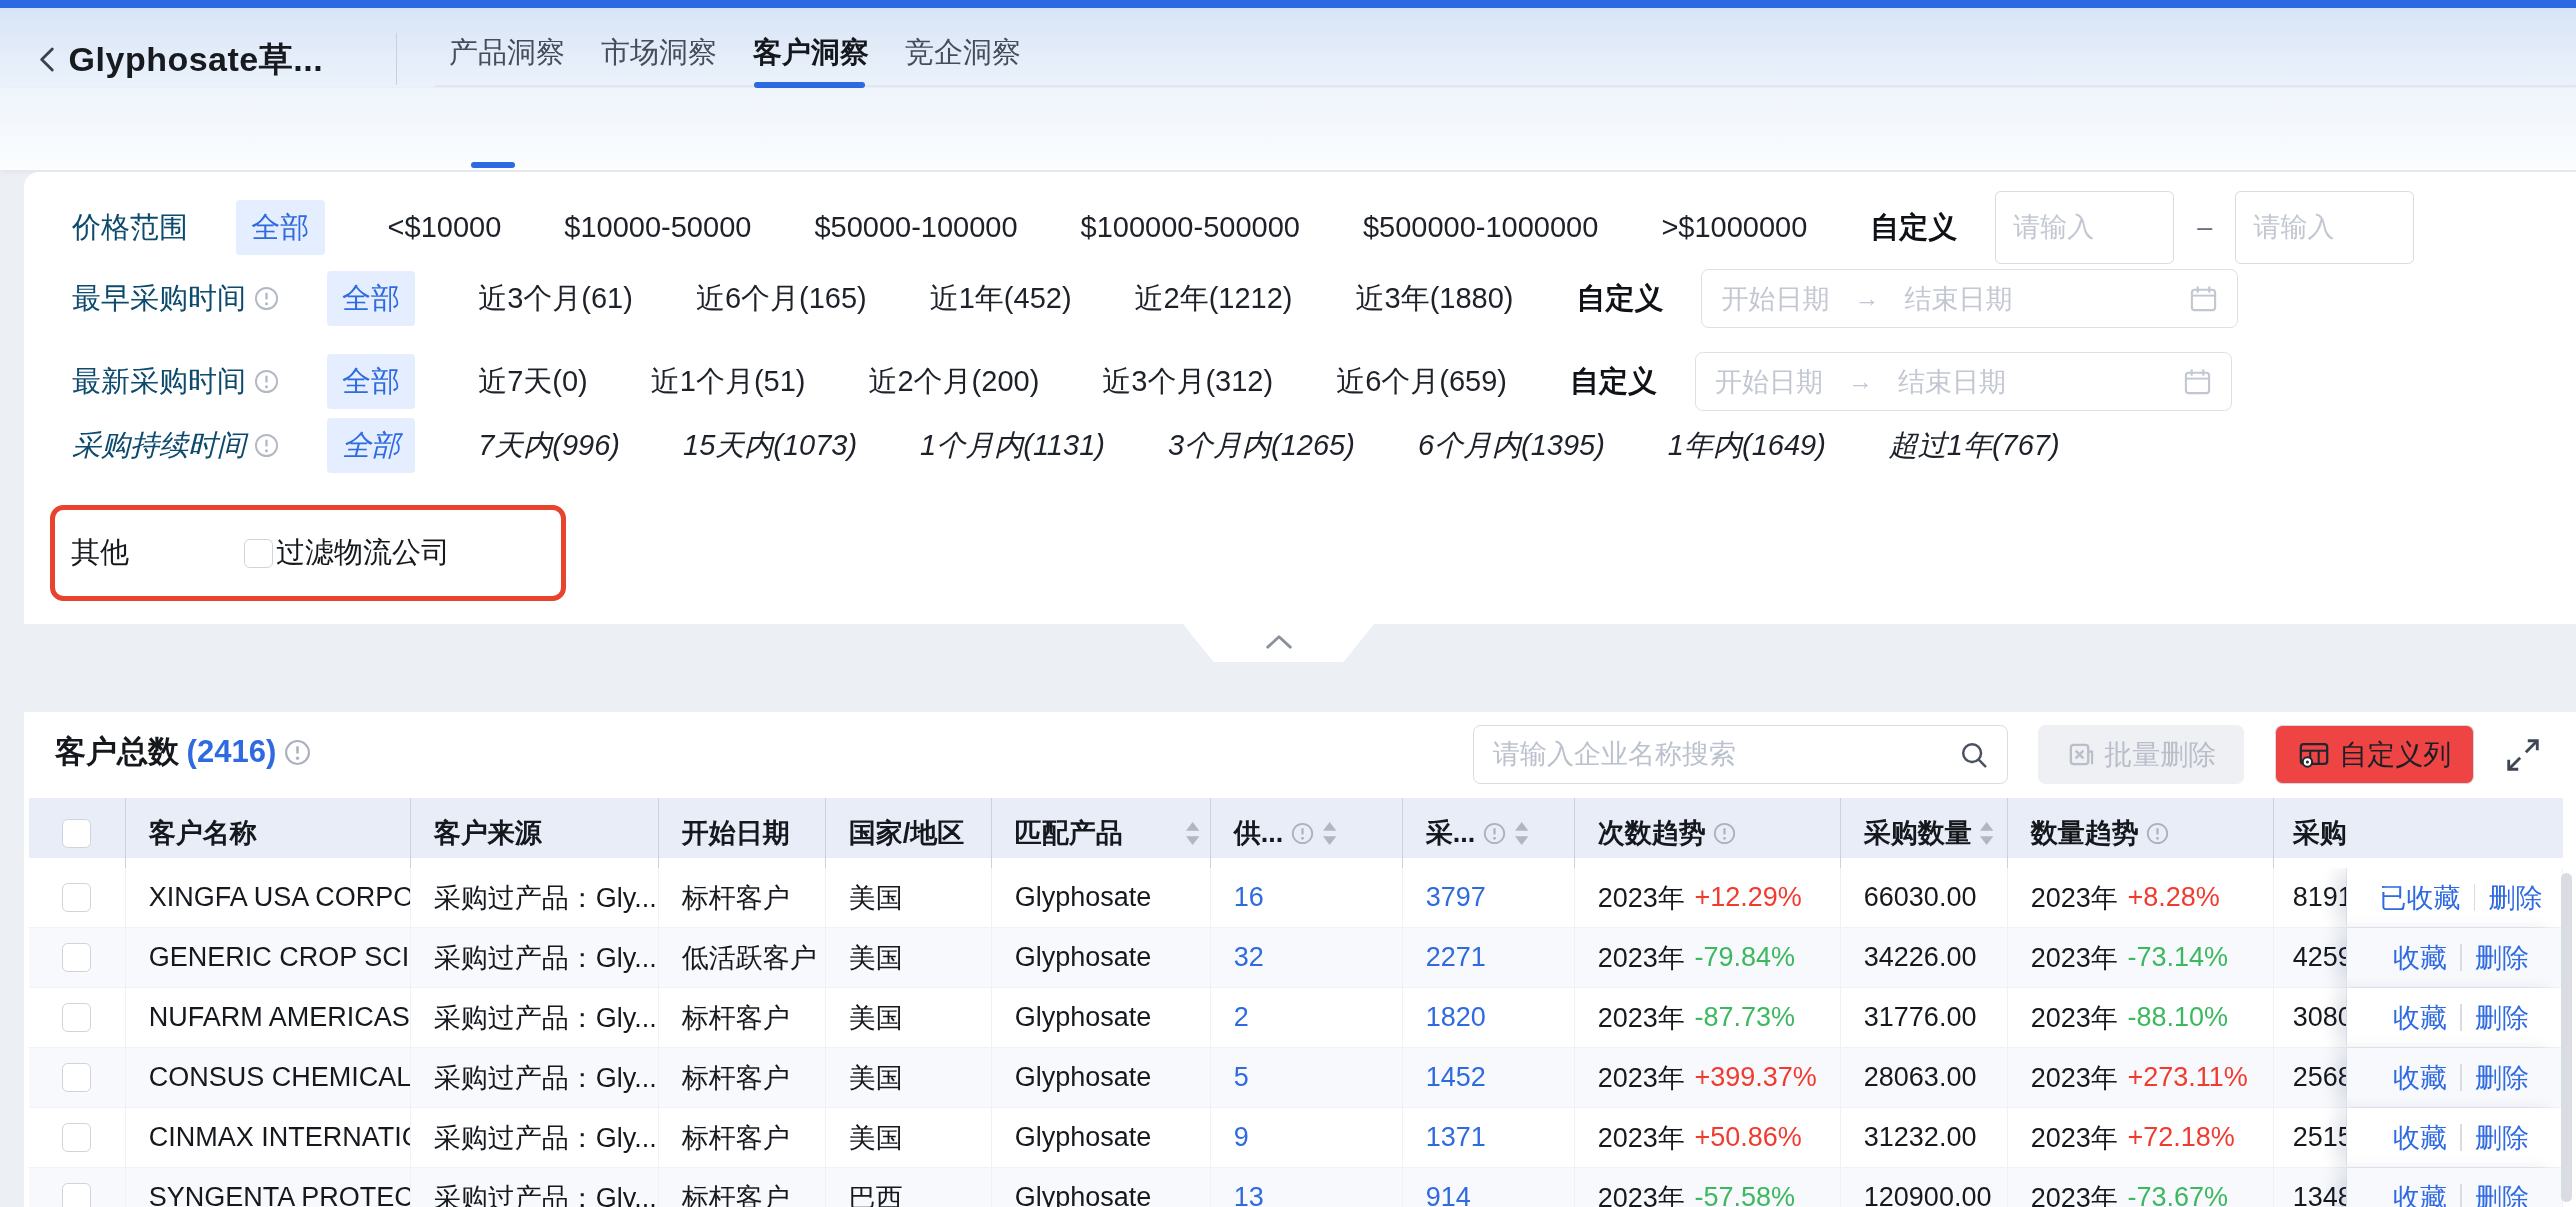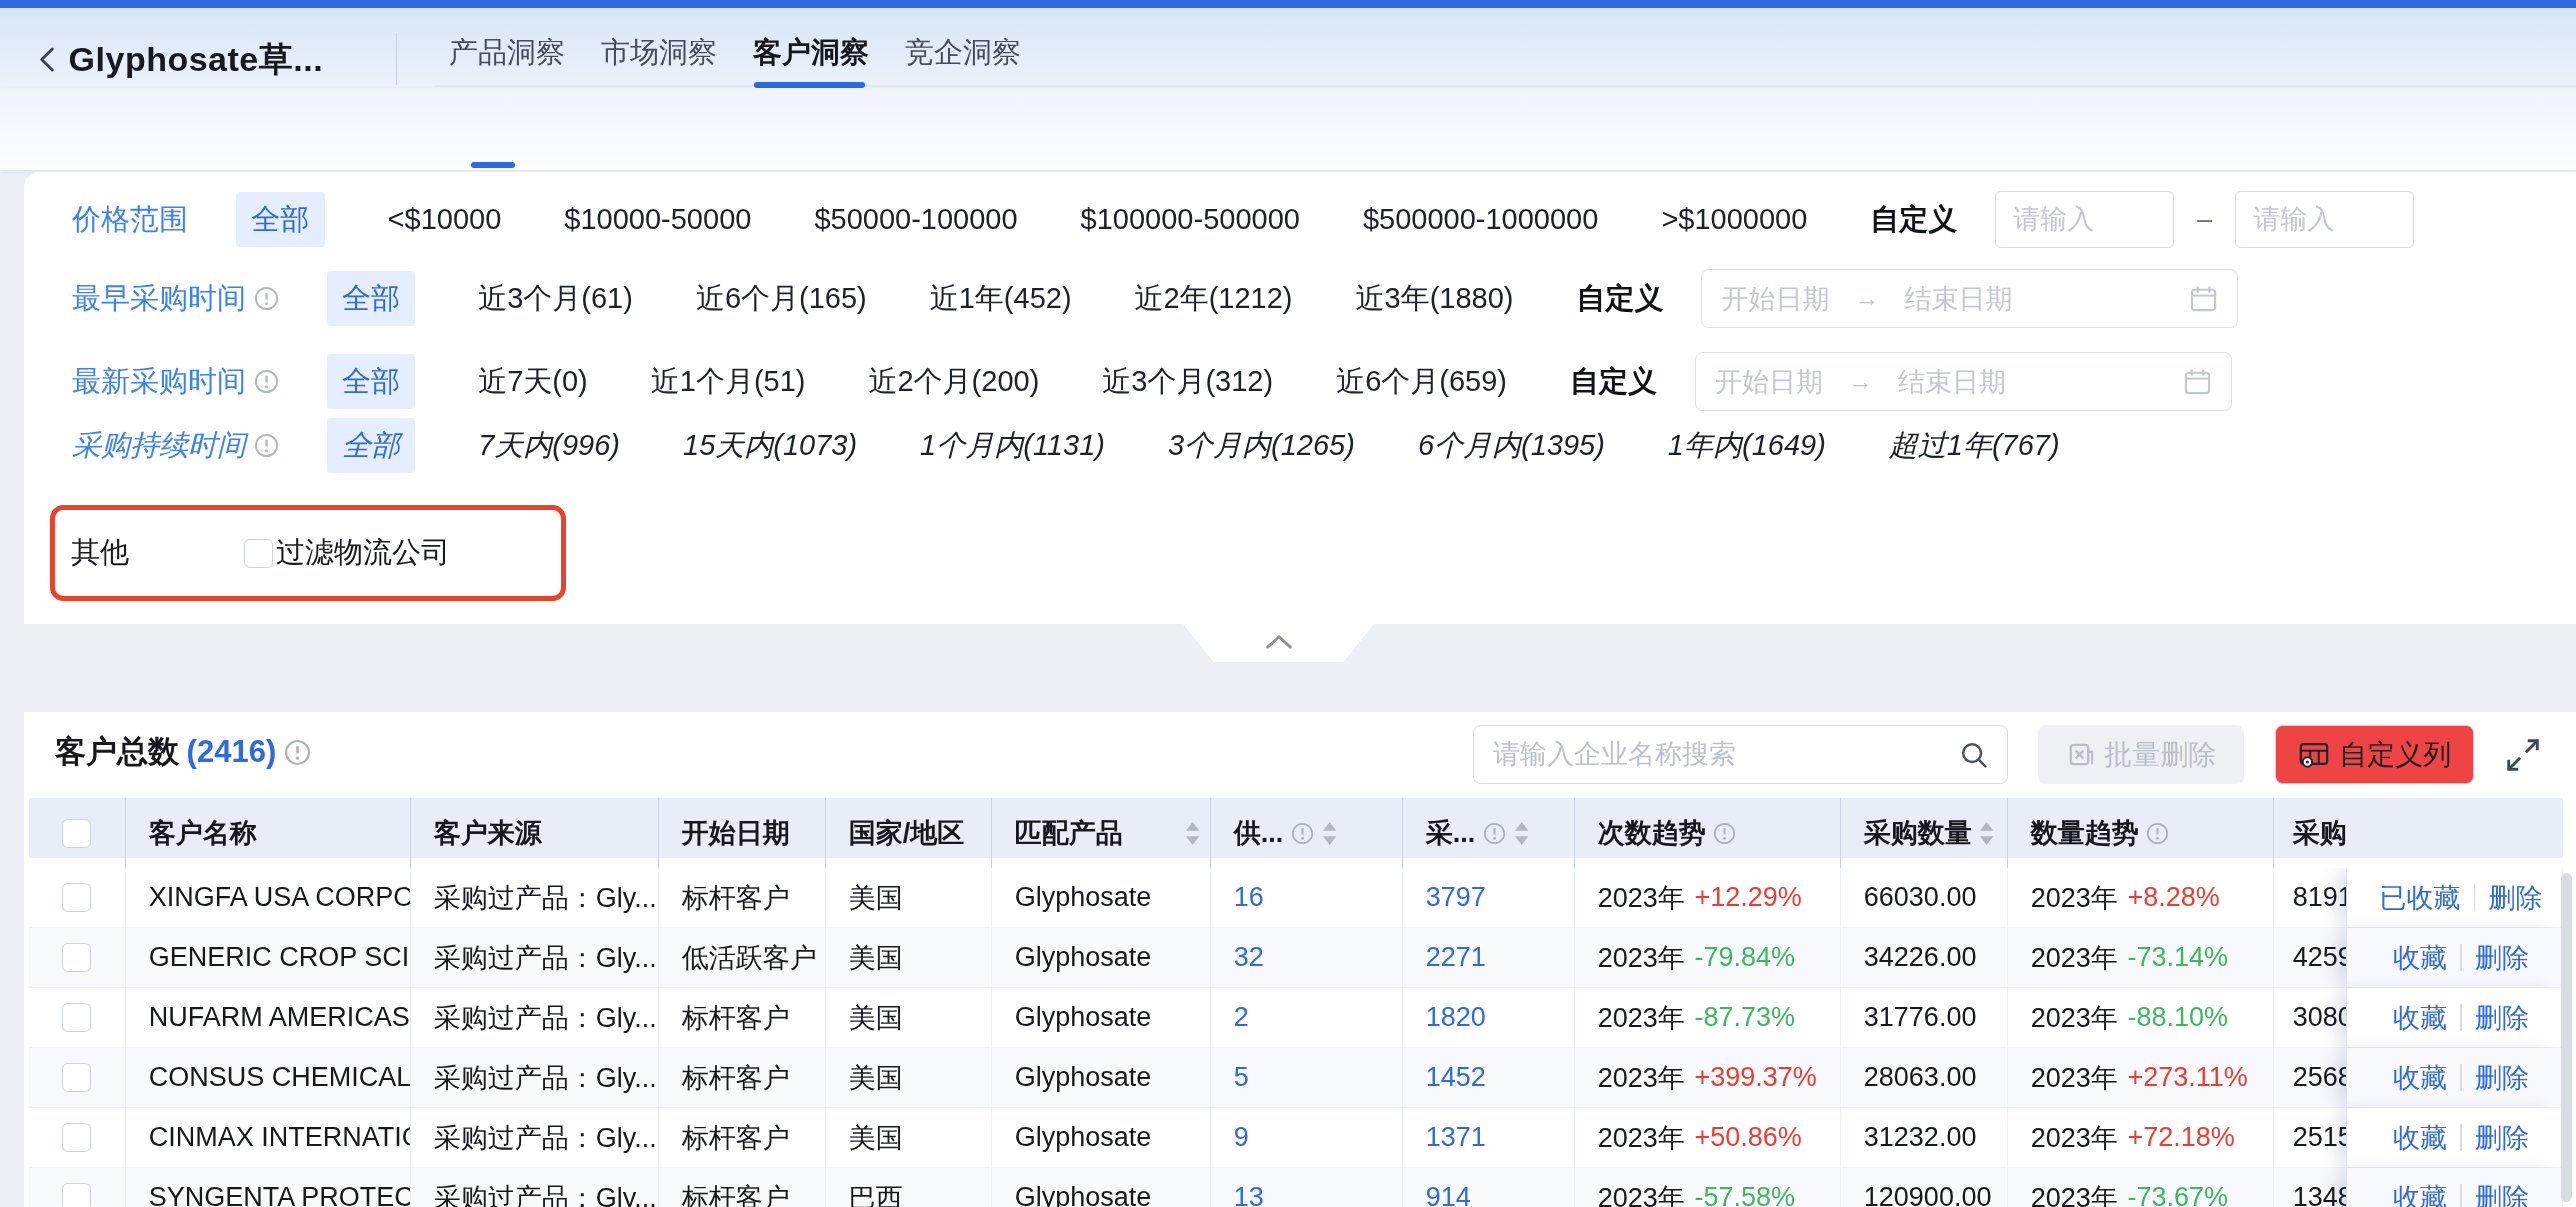--- a/index.html
+++ b/index.html
@@ -27,26 +27,26 @@
   .tools{position:absolute;left:35px;top:111px;display:flex;gap:54px;align-items:center;}
   .tool{display:flex;align-items:center;gap:9.6px;color:#4c5565;font-size:29px;}
   .subtabs{position:absolute;left:450px;top:111px;display:flex;align-items:center;gap:27px;}
   .subtab{font-size:29px;color:#15181d;font-weight:600;}
   .subtab.active{color:#2f6ae0;}
   .subdiv{width:1.9px;height:31px;background:#d8dce3;}
   .subbar{position:absolute;left:471px;top:162px;width:44px;height:5.7px;background:#2c69e2;border-radius:2.9px;}
   
   .fpanel{position:absolute;left:24px;top:172px;right:0;height:452px;background:#ffffff;border-radius:15.3px 0 0 0;}
   .frow{position:absolute;left:48px;right:29px;display:flex;align-items:center;}
-  .flabel{display:flex;align-items:center;gap:7.6px;font-size:29px;color:#3b82f6;flex:0 0 auto;margin-right:48px;}
+  .flabel{display:flex;align-items:center;gap:7.6px;font-size:29px;color:#0c4a6e;flex:0 0 auto;margin-right:48px;}
   .fopts{display:flex;align-items:center;column-gap:63px;flex-wrap:nowrap;}
   .fopt{font-size:29px;color:#1d2129;white-space:nowrap;cursor:pointer;}
   .chip{background:#e4eeff;color:#2f6ae0;padding:7.6px 15.3px;border-radius:3.8px;font-size:29px;cursor:pointer;}
   .fcustom{font-weight:600;color:#0f1217;}
-  .finput{width:143px;height:55px;border:1.4px solid #d8dbe1;border-radius:5.7px;padding:0 17px;
+  .finput{width:143px;height:55px;border:1.4px solid #d8dbe1;border-radius:5.7px;padding:8px 17px;
     font-size:27px;color:#1d2129;outline:none;background:#fff;font-family:inherit;}
   .finput::placeholder{color:#c2c7d1;}
   .fdash{color:#6a7180;}
   .daterange{width:497px;height:57px;border:1.4px solid #dcdfe6;border-radius:7.6px;display:flex;align-items:center;
     padding:0 19px;gap:25px;background:#fff;}
   .dph{color:#c2c7d1;font-size:27px;}
   .darrow{color:#c2c7d1;font-size:25px;}
   .redbox{position:absolute;left:26px;top:333px;width:516px;height:96px;border:5.7px solid #e8432d;border-radius:13.4px;
     display:flex;align-items:center;padding-left:16px;box-sizing:border-box;}
   .cb{width:29px;height:29px;border:1.9px solid #cfd3da;border-radius:5.7px;background:#fff;display:inline-block;box-sizing:border-box;}

